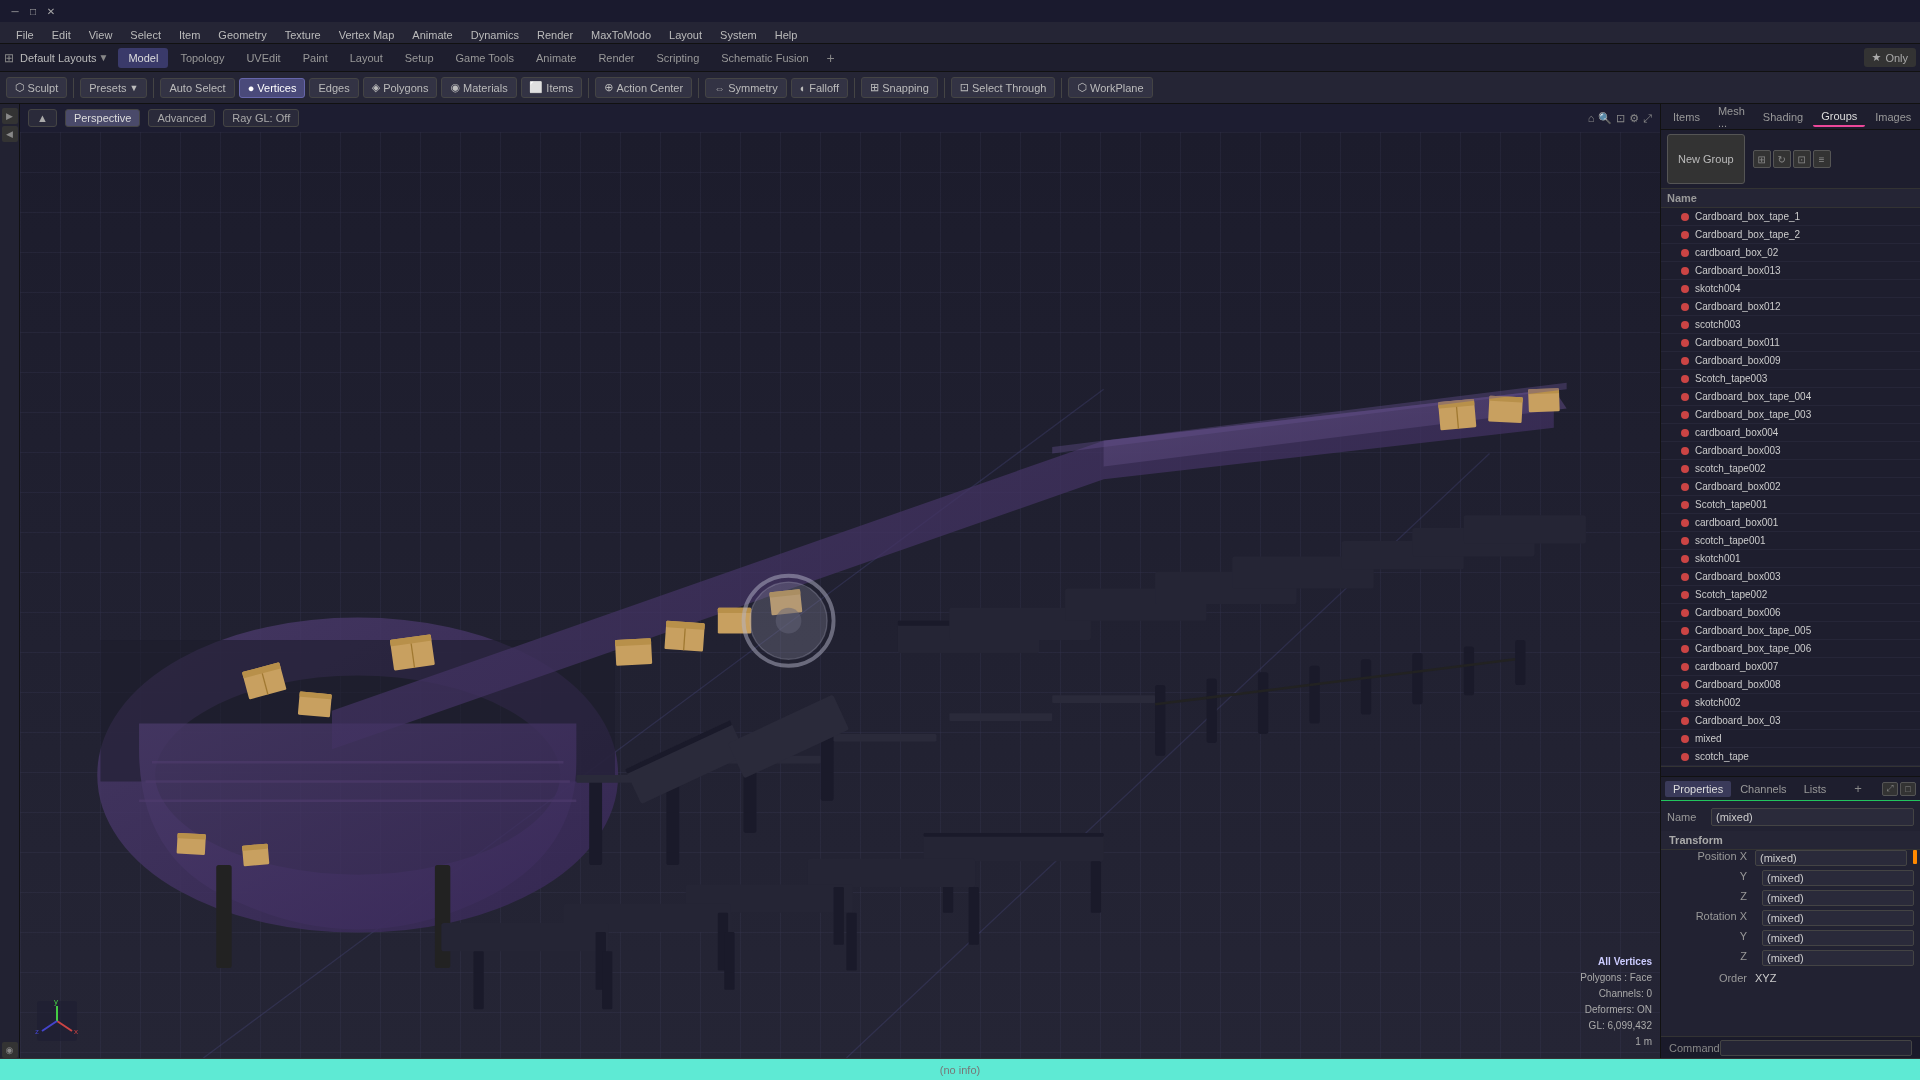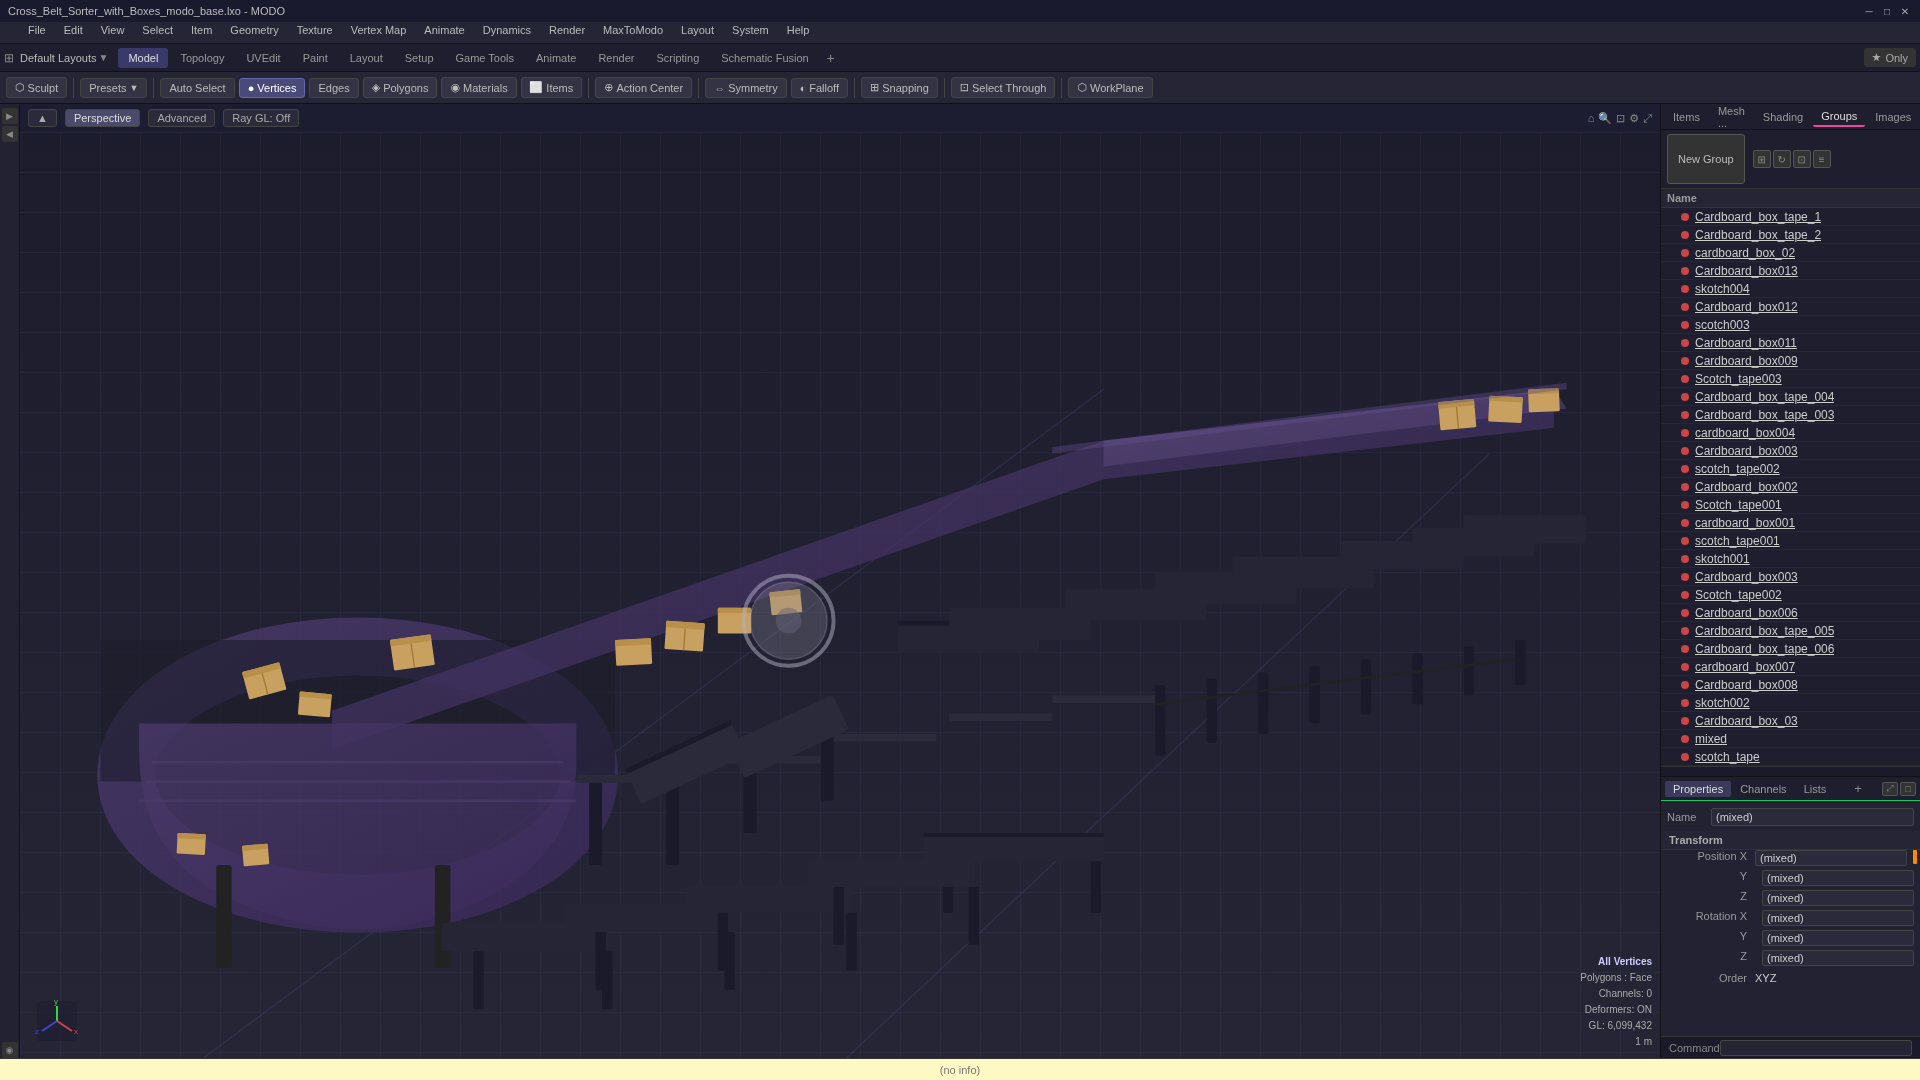--- a/index.html
+++ b/index.html
@@ -22,22 +22,22 @@
       width: 14px; height: 14px;
       display: flex; align-items: center; justify-content: center;
       cursor: pointer; font-size: 10px; color: #aaa;
     }
 
     
     #menubar {
       background: #252535;
       height: 22px;
       display: flex;
-      align-items: flex-start;
-      padding: 0 20px;
+      align-items: flex-end;
+      padding: 0 8px;
       gap: 2px;
       border-bottom: 1px solid #111;
     }
     #menubar .menu-item {
       padding: 2px 8px;
       color: #bbb;
       cursor: pointer;
       border-radius: 2px;
       font-size: 11px;
     }
@@ -296,25 +296,24 @@
     }
     .item-row .dot {
       width: 8px; height: 8px;
       border-radius: 50%;
       background: #cc4444;
       margin-right: 6px;
       flex-shrink: 0;
     }
     .item-row .item-name {
       color: #ccc;
-      font-size: 12px;
+      font-size: 10px;
       white-space: nowrap;
       overflow: hidden;
       text-overflow: ellipsis;
-      text-decoration: underline;
     }
 
     
     .panel-scrollbar {
       height: 10px;
       background: #1a1a2a;
       border-top: 1px solid #333;
     }
 
     
@@ -439,21 +438,21 @@
       border: 1px solid #444;
       border-radius: 2px;
       padding: 1px 4px;
       font-size: 11px;
       height: 16px;
     }
 
     
     #statusbar {
       height: 22px;
-      background: #fef9c3;
+      background: #5eead4;
       display: flex;
       align-items: center;
       padding: 0 0;
       gap: 16px;
       border-top: 1px solid #333;
       color: #888;
       font-size: 11px;
     }
     #statusbar .status-center {
       flex: 1;
@@ -468,21 +467,20 @@
       width: 4px;
       height: 14px;
       background: #ff8800;
       border-radius: 1px;
     }
   </style>
 </head>
 <body>
 
 <div id="titlebar">
-  <span class="title">Cross_Belt_Sorter_with_Boxes_modo_base.lxo - MODO</span>
   <div class="win-controls">
     <span>─</span>
     <span>□</span>
     <span>✕</span>
   </div>
 </div>
 
 <div id="menubar">
   <span class="menu-item">File</span>
   <span class="menu-item">Edit</span>

